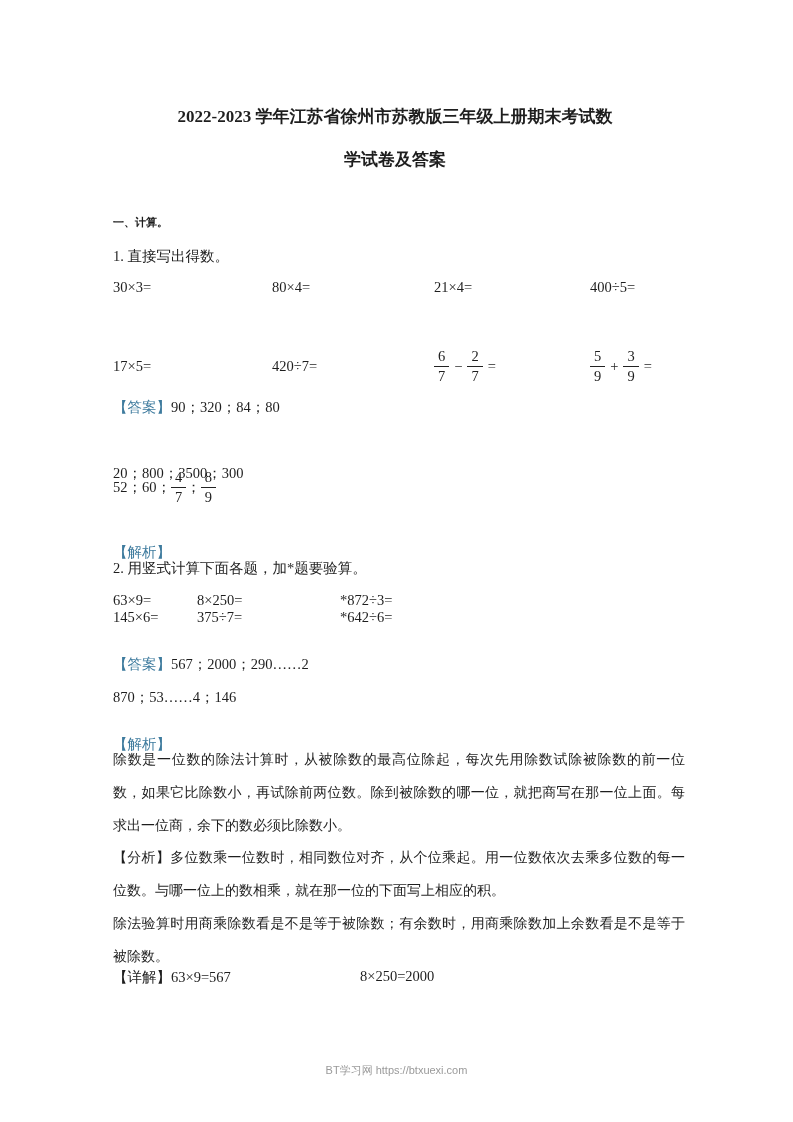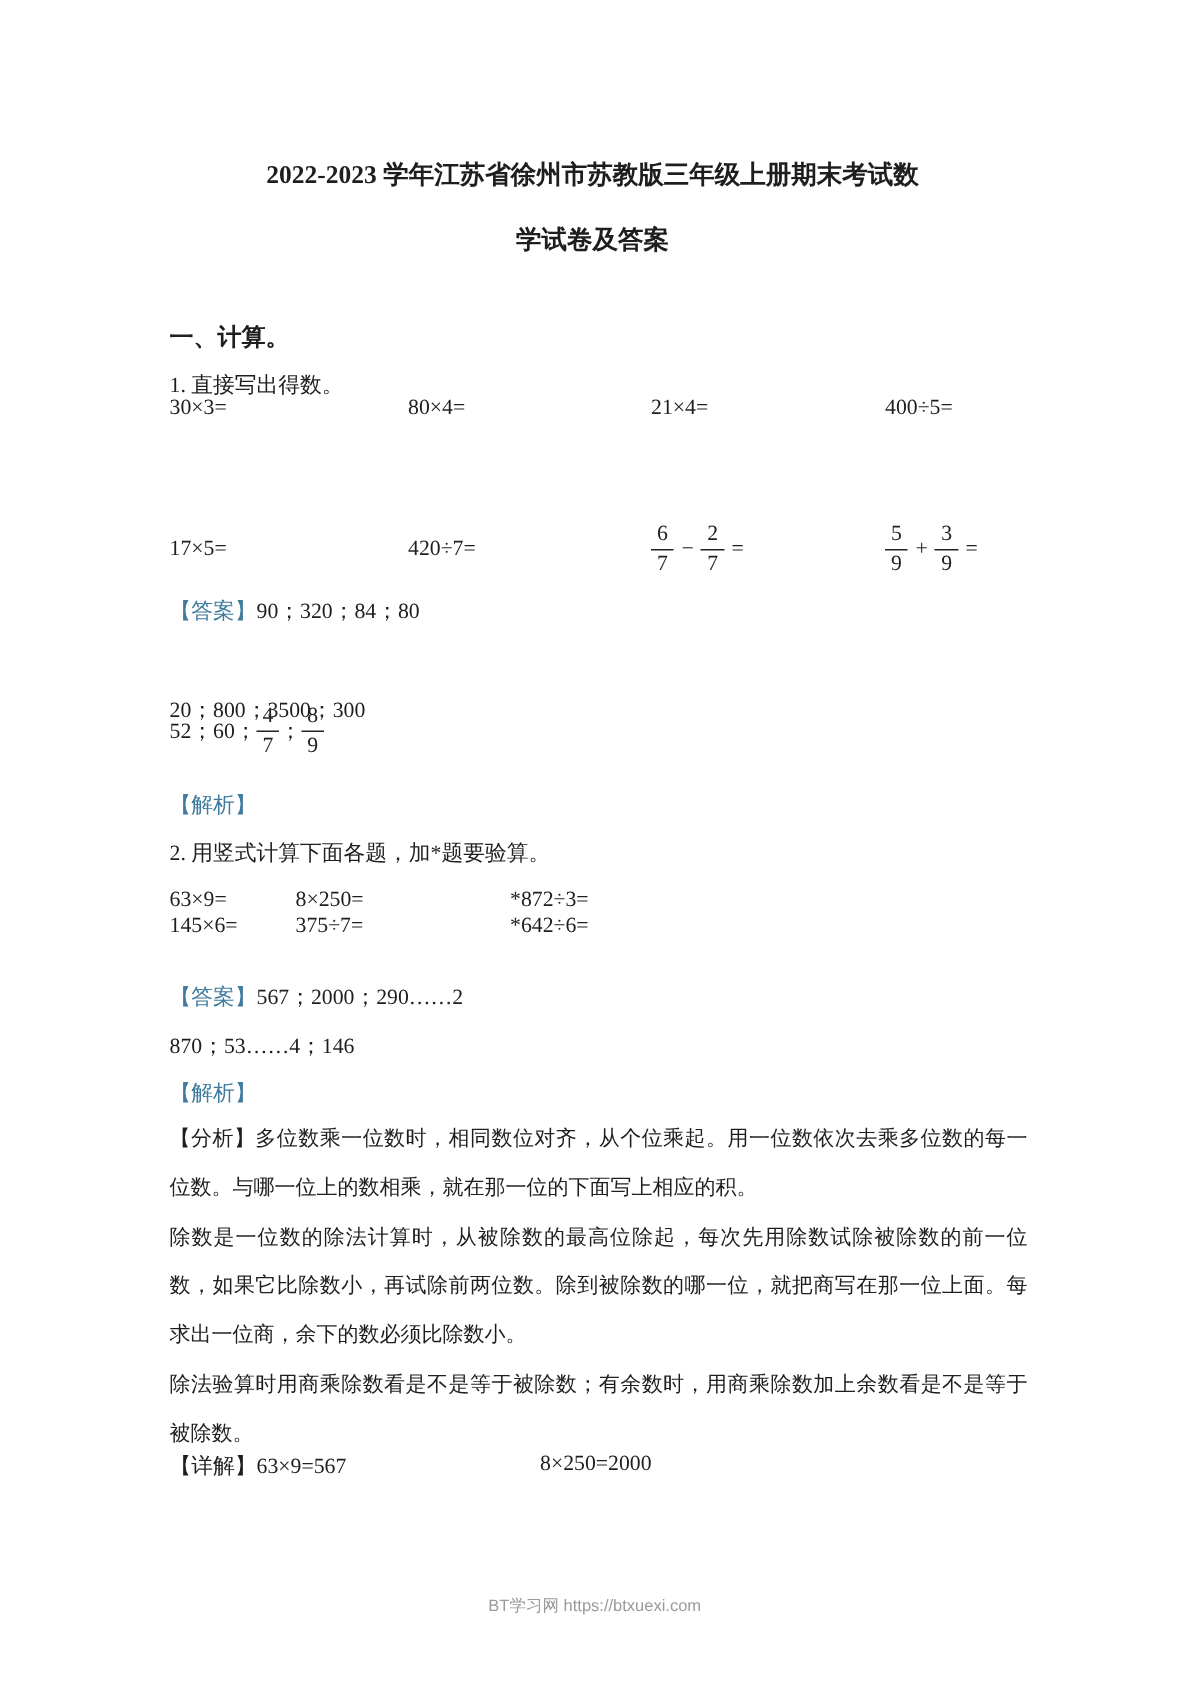--- a/index.html
+++ b/index.html
@@ -20,41 +20,41 @@
   .doc-title{
     left:95px;width:600px;top:95px;
     text-align:center;
     font-weight:bold;
     font-size:17px;
     line-height:43px;
   }
   .section-heading{
     left:113px;top:215px;
     font-weight:bold;
-    font-size:16px;
+    font-size:11px;
   }
   .body-text{font-size:14.5px;}
   .q-label{left:113px;top:247px;}
   .grid4{
     left:113px;width:572px;
     display:grid;
     grid-template-columns:159px 162px 156px 1fr;
   }
   .grid3{
     left:113px;width:572px;
     display:grid;
     grid-template-columns:84px 143px 1fr;
   }
   .grid-detail{
     left:113px;width:572px;
     display:grid;
     grid-template-columns:247px 1fr;
   }
   .row-center{align-items:center;}
-  .tag{color:var(--tag-blue);}
+  .tag{color:var(--tag-blue);margin-top:16px;}
   .ans-line{left:113px;display:flex;align-items:center;}
   .frac{
     display:inline-flex;
     flex-direction:column;
     align-items:center;
     line-height:1.25;
     font-size:14.5px;
     vertical-align:middle;
   }
   .frac .num{border-bottom:1.4px solid #222;padding:0 4px;}
@@ -82,21 +82,21 @@
 
   <div class="abs doc-title">
     <div>2022-2023 学年江苏省徐州市苏教版三年级上册期末考试数</div>
     <div>学试卷及答案</div>
   </div>
 
   <div class="abs section-heading">一、计算。</div>
 
   <div class="abs body-text q-label">1. 直接写出得数。</div>
 
-  <div class="abs body-text grid4" style="top:264px;">
+  <div class="abs body-text grid4" style="top:279px;">
     <span>30×3=</span>
     <span>80×4=</span>
     <span>21×4=</span>
     <span>400÷5=</span>
   </div>
 
 
   <div class="abs body-text grid4 row-center" style="top:340px;height:52px;">
     <span>17×5=</span>
     <span>420÷7=</span>
@@ -163,22 +163,22 @@
 
   <div class="abs body-text" style="left:113px;top:655px;">
     <span class="tag">【答案】</span><span>567；2000；290……2</span>
   </div>
 
   <div class="abs body-text" style="left:113px;top:688px;">870；53……4；146</div>
 
   <div class="abs body-text tag" style="left:113px;top:719px;">【解析】</div>
 
   <div class="abs analysis">
+    <p>除数是一位数的除法计算时，从被除数的最高位除起，每次先用除数试除被除数的前一位数，如果它比除数小，再试除前两位数。除到被除数的哪一位，就把商写在那一位上面。每求出一位商，余下的数必须比除数小。</p>
     <p>【分析】多位数乘一位数时，相同数位对齐，从个位乘起。用一位数依次去乘多位数的每一位数。与哪一位上的数相乘，就在那一位的下面写上相应的积。</p>
-    <p>除数是一位数的除法计算时，从被除数的最高位除起，每次先用除数试除被除数的前一位数，如果它比除数小，再试除前两位数。除到被除数的哪一位，就把商写在那一位上面。每求出一位商，余下的数必须比除数小。</p>
     <p>除法验算时用商乘除数看是不是等于被除数；有余数时，用商乘除数加上余数看是不是等于被除数。</p>
   </div>
 
   <div class="abs body-text grid-detail" style="top:968px;">
     <span><span>【详解】</span><span>63×9=567</span></span>
     <span>8×250=2000</span>
   </div>
 
   <div class="abs footer">
     <span>BT学习网 https://btxuexi.com</span>

